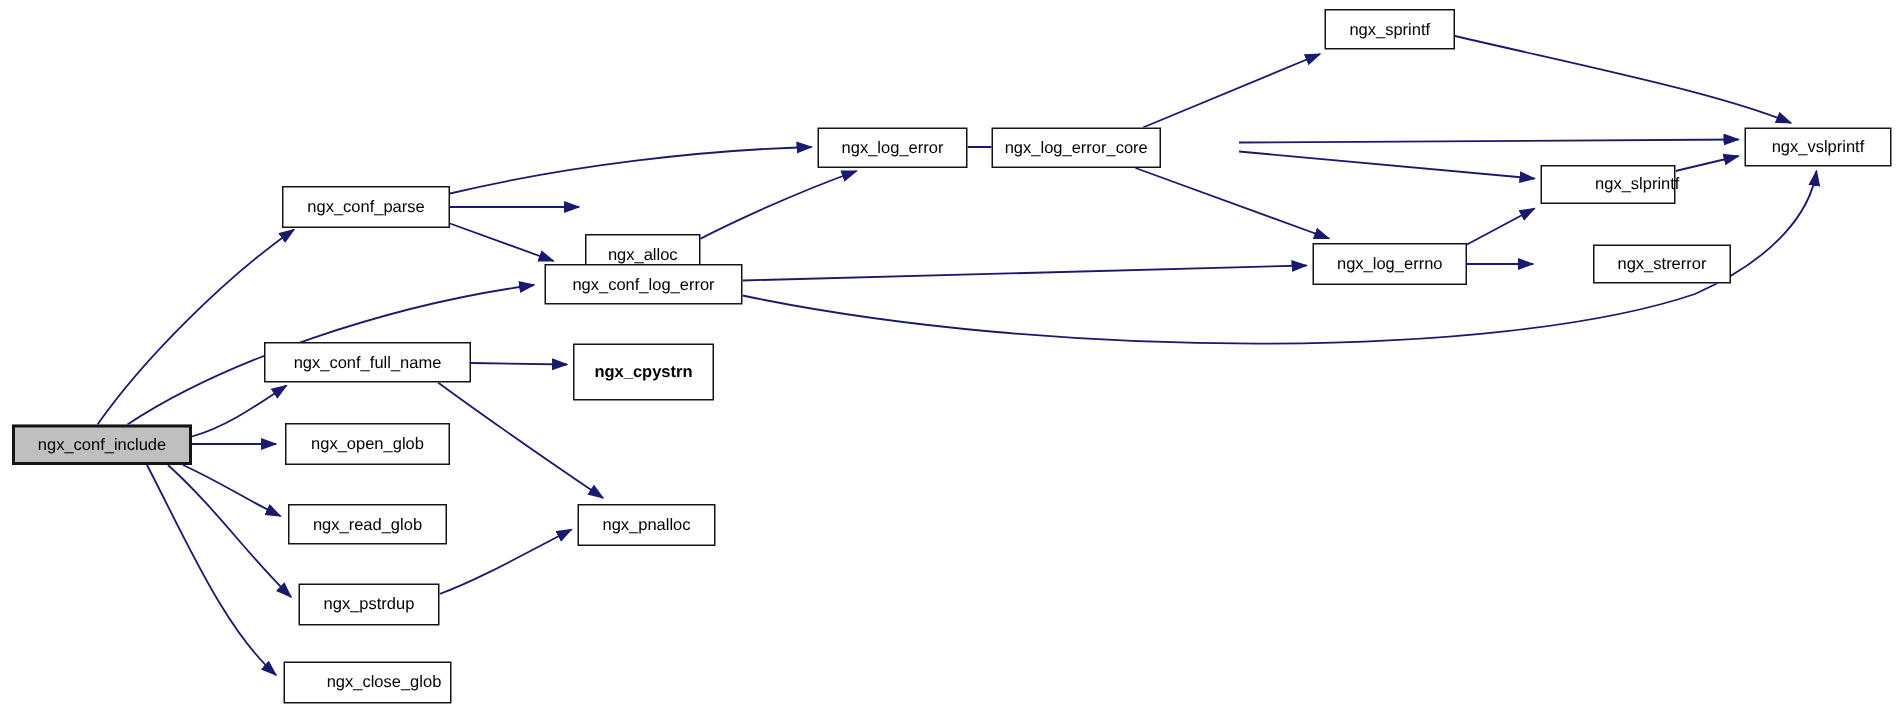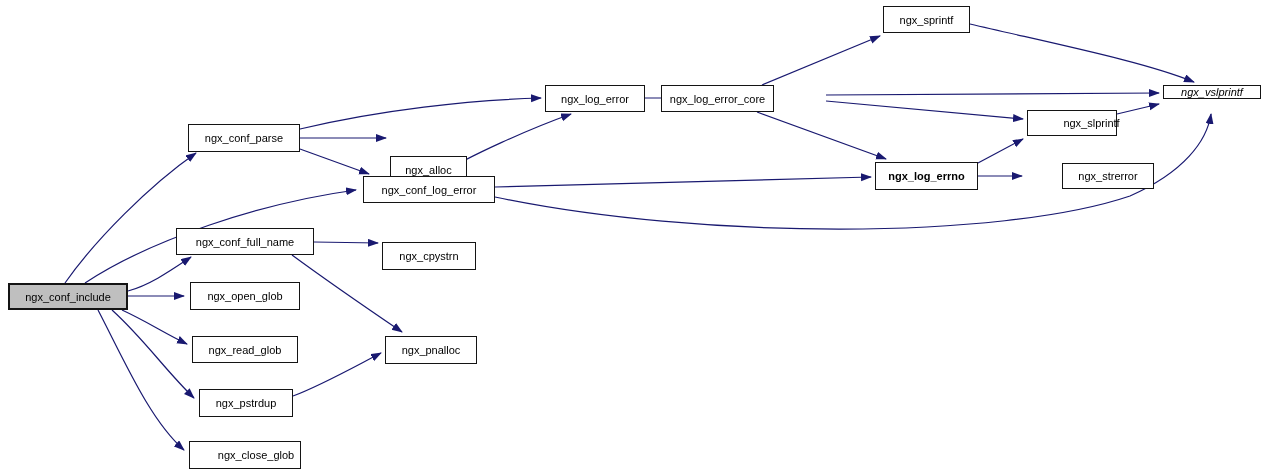--- a/index.html
+++ b/index.html
@@ -72,26 +72,26 @@
     <path marker-end="url(#arrow)" d="M292,255 C330,283 374,313 402,332"></path>
     <path marker-end="url(#arrow)" d="M293,396 C320,386 352,368 381,353"></path>
   </svg>
 
   <div class="node root" style="left:8px;   top:283px; width:120px; height:27px;">ngx_conf_include</div>
   <div class="node" style="left:188px; top:124px; width:112px; height:28px;">ngx_conf_parse</div>
   <div class="node" style="left:390px; top:124px; width:77px;  height:27px;margin-top:32px;">ngx_alloc</div>
   <div class="node" style="left:545px; top:85px;  width:100px; height:27px;">ngx_log_error</div>
   <div class="node" style="left:661px; top:85px;  width:113px; height:27px;">ngx_log_error_core</div>
   <div class="node" style="left:883px; top:6px;   width:87px;  height:27px;">ngx_sprintf</div>
-  <div class="node" style="left:1163px;top:85px;  width:98px;  height:14px;font-style:italic;">ngx_vslprintf</div>
+  <div class="node" style="left:1163px;top:85px;  width:98px;  height:26px;">ngx_vslprintf</div>
   <div class="node" style="left:1027px;top:110px; width:90px;  height:26px;padding-left:39px;">ngx_slprintf</div>
-  <div class="node" style="left:875px; top:162px; width:103px; height:28px;font-weight:bold;">ngx_log_errno</div>
+  <div class="node" style="left:875px; top:162px; width:103px; height:28px;">ngx_log_errno</div>
   <div class="node" style="left:1026px;top:163px; width:92px;  height:26px;margin-left:36px;">ngx_strerror</div>
   <div class="node" style="left:363px; top:176px; width:132px; height:27px;">ngx_conf_log_error</div>
   <div class="node" style="left:176px; top:228px; width:138px; height:27px;">ngx_conf_full_name</div>
-  <div class="node" style="left:382px; top:242px; width:94px;  height:28px;">ngx_cpystrn</div>
+  <div class="node" style="left:382px; top:229px; width:94px;  height:38px;font-weight:bold;">ngx_cpystrn</div>
   <div class="node" style="left:190px; top:282px; width:110px; height:28px;">ngx_open_glob</div>
   <div class="node" style="left:192px; top:336px; width:106px; height:27px;">ngx_read_glob</div>
   <div class="node" style="left:385px; top:336px; width:92px;  height:28px;">ngx_pnalloc</div>
   <div class="node" style="left:199px; top:389px; width:94px;  height:28px;">ngx_pstrdup</div>
   <div class="node" style="left:189px; top:441px; width:112px; height:28px;padding-left:22px;">ngx_close_glob</div>
 
 </div>
 
 </body></html>

